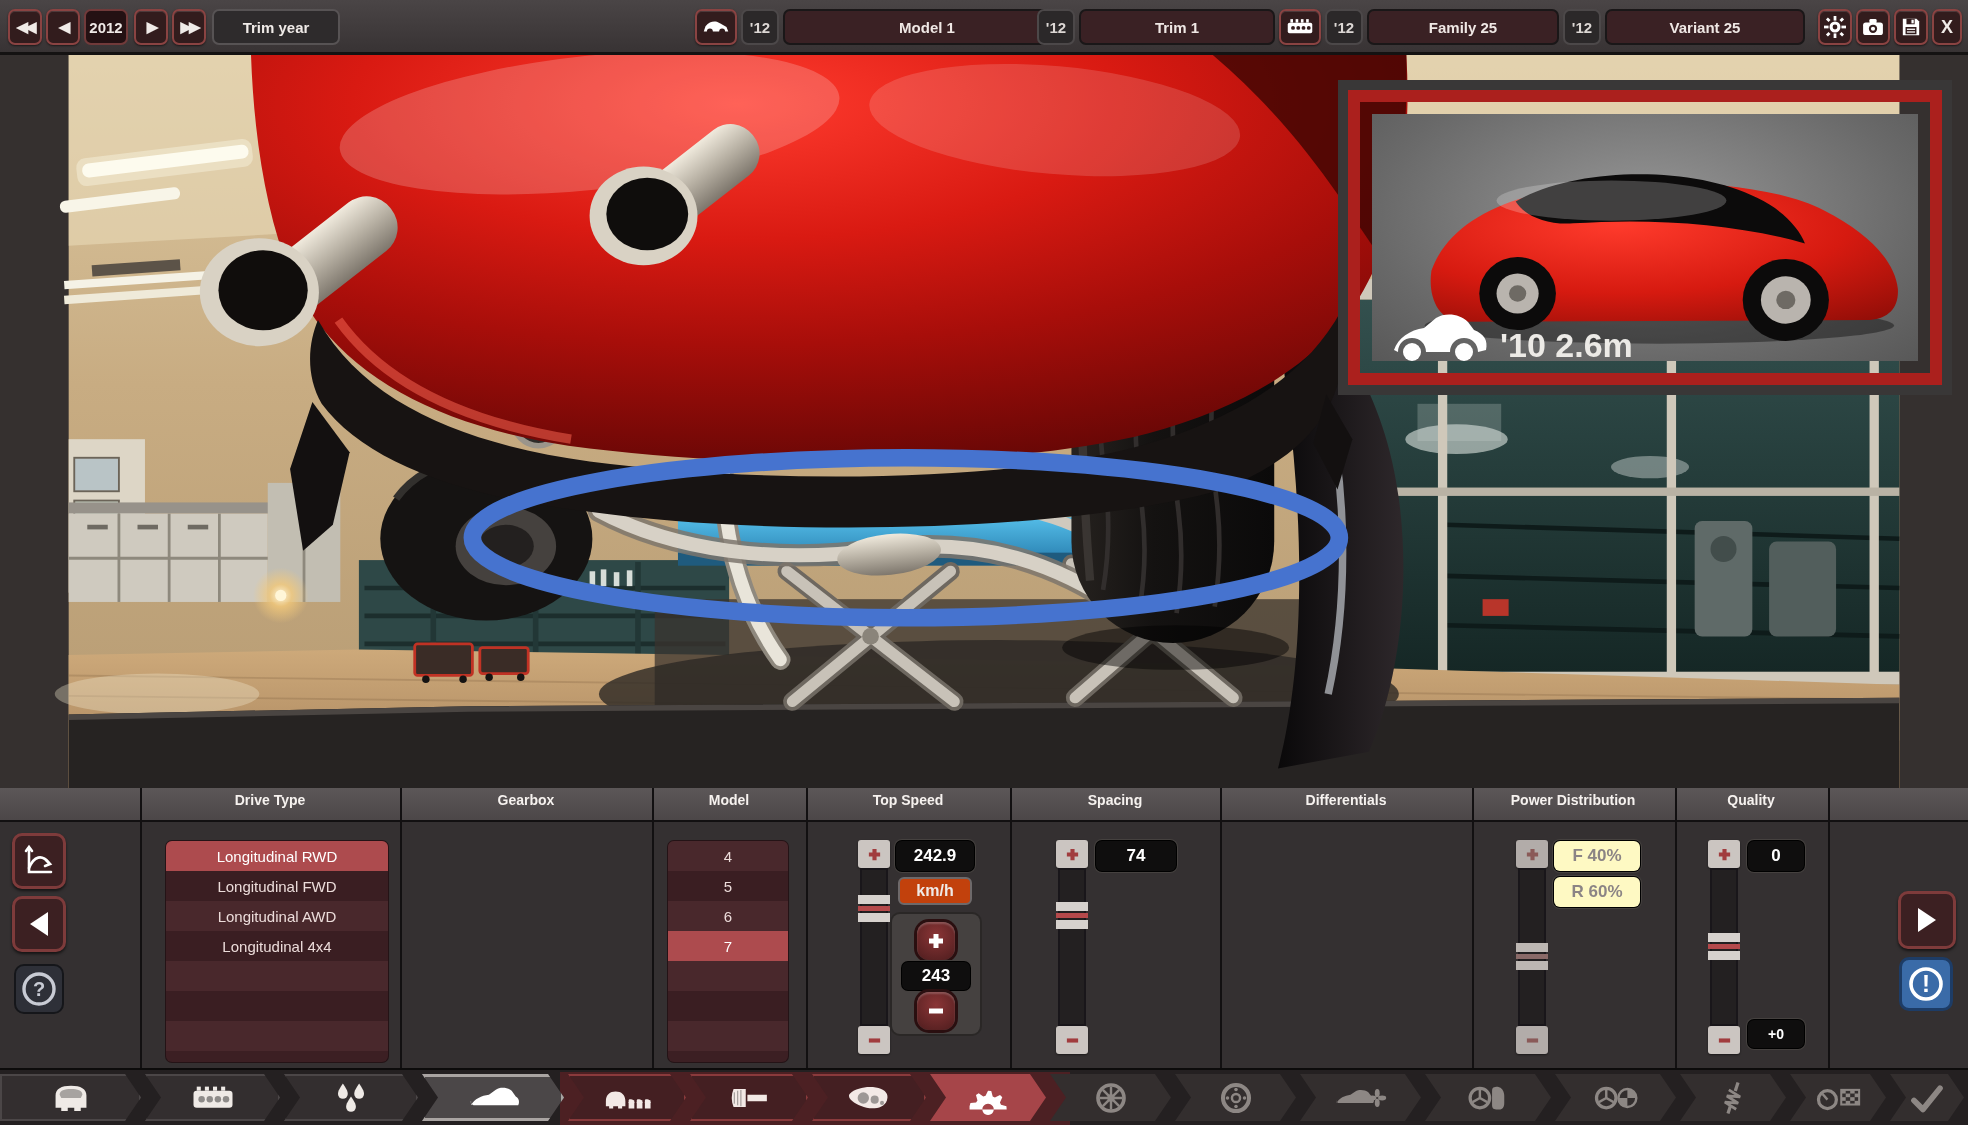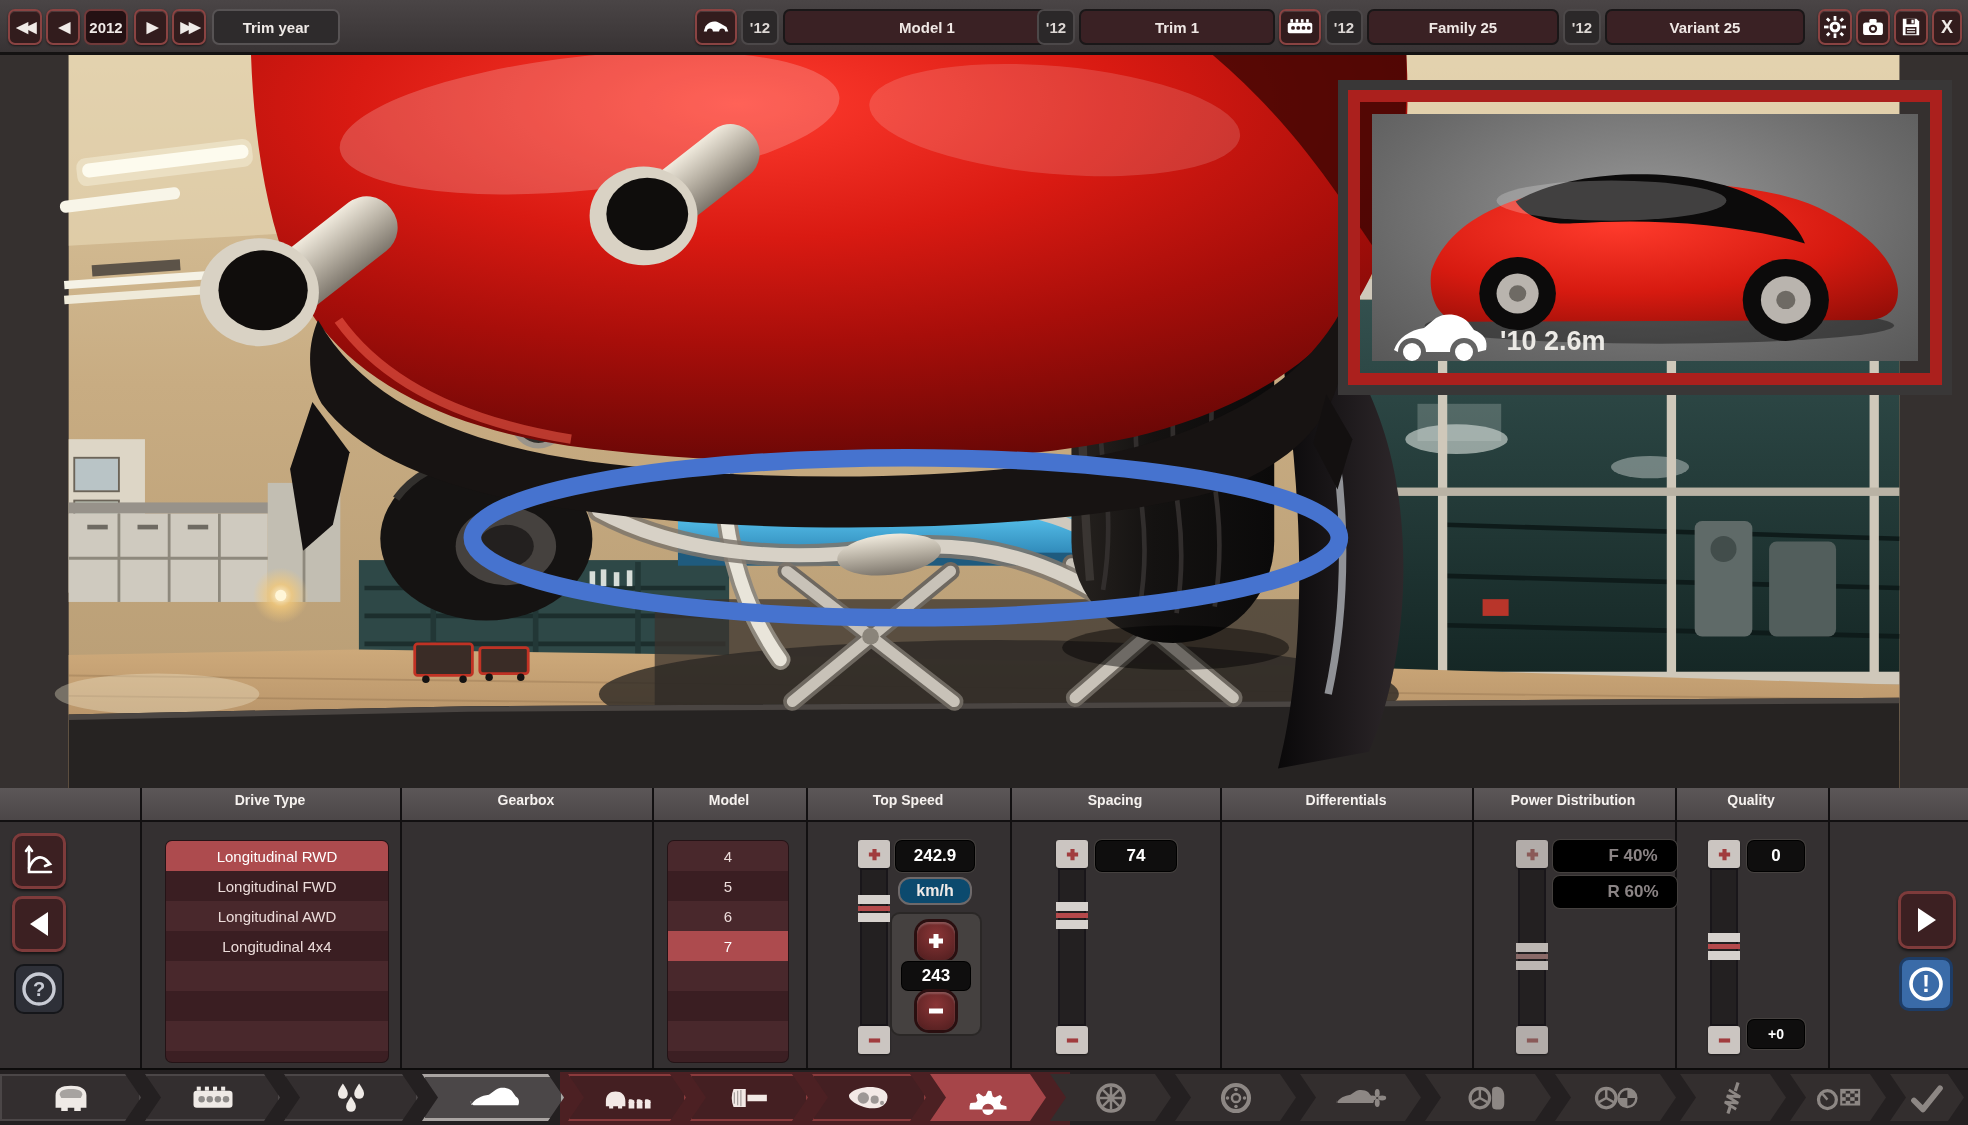--- a/index.html
+++ b/index.html
@@ -33,22 +33,22 @@
     display:flex;align-items:center;justify-content:center;cursor:pointer;box-shadow:0 1px 2px #0007;}
   .sl-track{left:2px;width:28px;background:#232021;box-shadow:inset 0 0 0 2px #19161a;cursor:pointer;}
   .sl-handle{left:0;width:32px;height:27px;cursor:grab;display:flex;flex-direction:column;gap:2px;}
   .sl-handle div:nth-child(1),.sl-handle div:nth-child(3){height:9px;background:#d6d1cd;}
   .sl-handle div:nth-child(2){height:5px;background:#b5494b;}
   .dim .sl-end{background:#b2aca9;}
   .dim .sl-handle div:nth-child(1),.dim .sl-handle div:nth-child(3){background:#bdb7b3;}
   .dim .sl-handle div:nth-child(2){background:#8a6a68;}
   .valbox{background:#0f0e0e;border-radius:6px;box-shadow:0 0 0 1px #000,0 0 0 2px #45413f;
     display:flex;align-items:center;justify-content:center;color:#fff;font-size:17px;font-weight:bold;}
-  .valbox.dimtxt{color:#8b8485;background:#000000;padding-left:36px;}
-  .unitbox{background:#0c4a6e;border:2px solid #6e696a;border-radius:12px;box-sizing:border-box;
+  .valbox.dimtxt{color:#8b8485;background:#fef9c3;}
+  .unitbox{background:#c2410c;border:2px solid #6e696a;border-radius:6px;box-sizing:border-box;
     display:flex;align-items:center;justify-content:center;color:#efeae7;font-size:16px;font-weight:bold;cursor:pointer;}
   #stepper{background:#454140;border-radius:8px;box-shadow:0 0 0 2px #2a2726;}
   .roundbtn{width:38px;height:38px;border-radius:12px;cursor:pointer;
     background:radial-gradient(circle at 50% 35%,#8a3536,#4e1d1e);
     box-shadow:0 0 0 3px #2a0f10,inset 0 2px 2px #ffffff33;display:flex;align-items:center;justify-content:center;}
   .sidebtn{box-sizing:border-box;border-radius:10px;display:flex;align-items:center;justify-content:center;cursor:pointer;}
   .sb-red{background:#3c2022;border:3px solid #7e3b3b;box-shadow:0 2px 3px #0009;}
   
   #tabbar{left:0;top:1068px;width:1968px;height:57px;background:#242021;border-top:2px solid #0c0b0b;box-sizing:border-box;}
   .tab{position:absolute;top:4px;height:47px;display:flex;align-items:center;justify-content:center;cursor:pointer;
@@ -57,21 +57,21 @@
   .t-dark{background:#332e2f;color:#efeae6;box-shadow:inset 0 0 0 2px #4b4647;}
   .t-light{background:#4b4748;color:#ffffff;box-shadow:inset 0 0 0 3px #a9a4a2;}
   .t-red{background:#441f22;color:#f3e9e6;box-shadow:inset 0 0 0 2px #8a3a3c;}
   .t-active{background:#a64549;color:#fff;}
   .t-disabled{background:#332e2e;color:#8d8784;}
   
   #inset{left:1338px;top:80px;width:614px;height:315px;box-sizing:border-box;
     border:10px solid #393737;cursor:pointer;}
   #inset-red{position:absolute;inset:0;border:12px solid #ab201d;box-sizing:border-box;}
   #inset-img{position:absolute;inset:12px;background:radial-gradient(ellipse at 50% 40%,#979797,#696969 70%,#585858);}
-  #inset-cap{position:absolute;left:128px;top:212px;color:#eceae6;font-size:27px;font-weight:bold;}
+  #inset-cap{position:absolute;left:128px;top:212px;color:#eceae6;font-size:34px;font-weight:bold;}
 </style>
 </head>
 <body>
 
 <div id="stage">
 
   <svg class="abs" style="left:0;top:55px" width="1968" height="733" viewBox="0 55 1968 788">
     <defs>
       <linearGradient id="wallG" x1="0" y1="0" x2="0" y2="1">
         <stop offset="0" stop-color="#dcc8a1"></stop>

